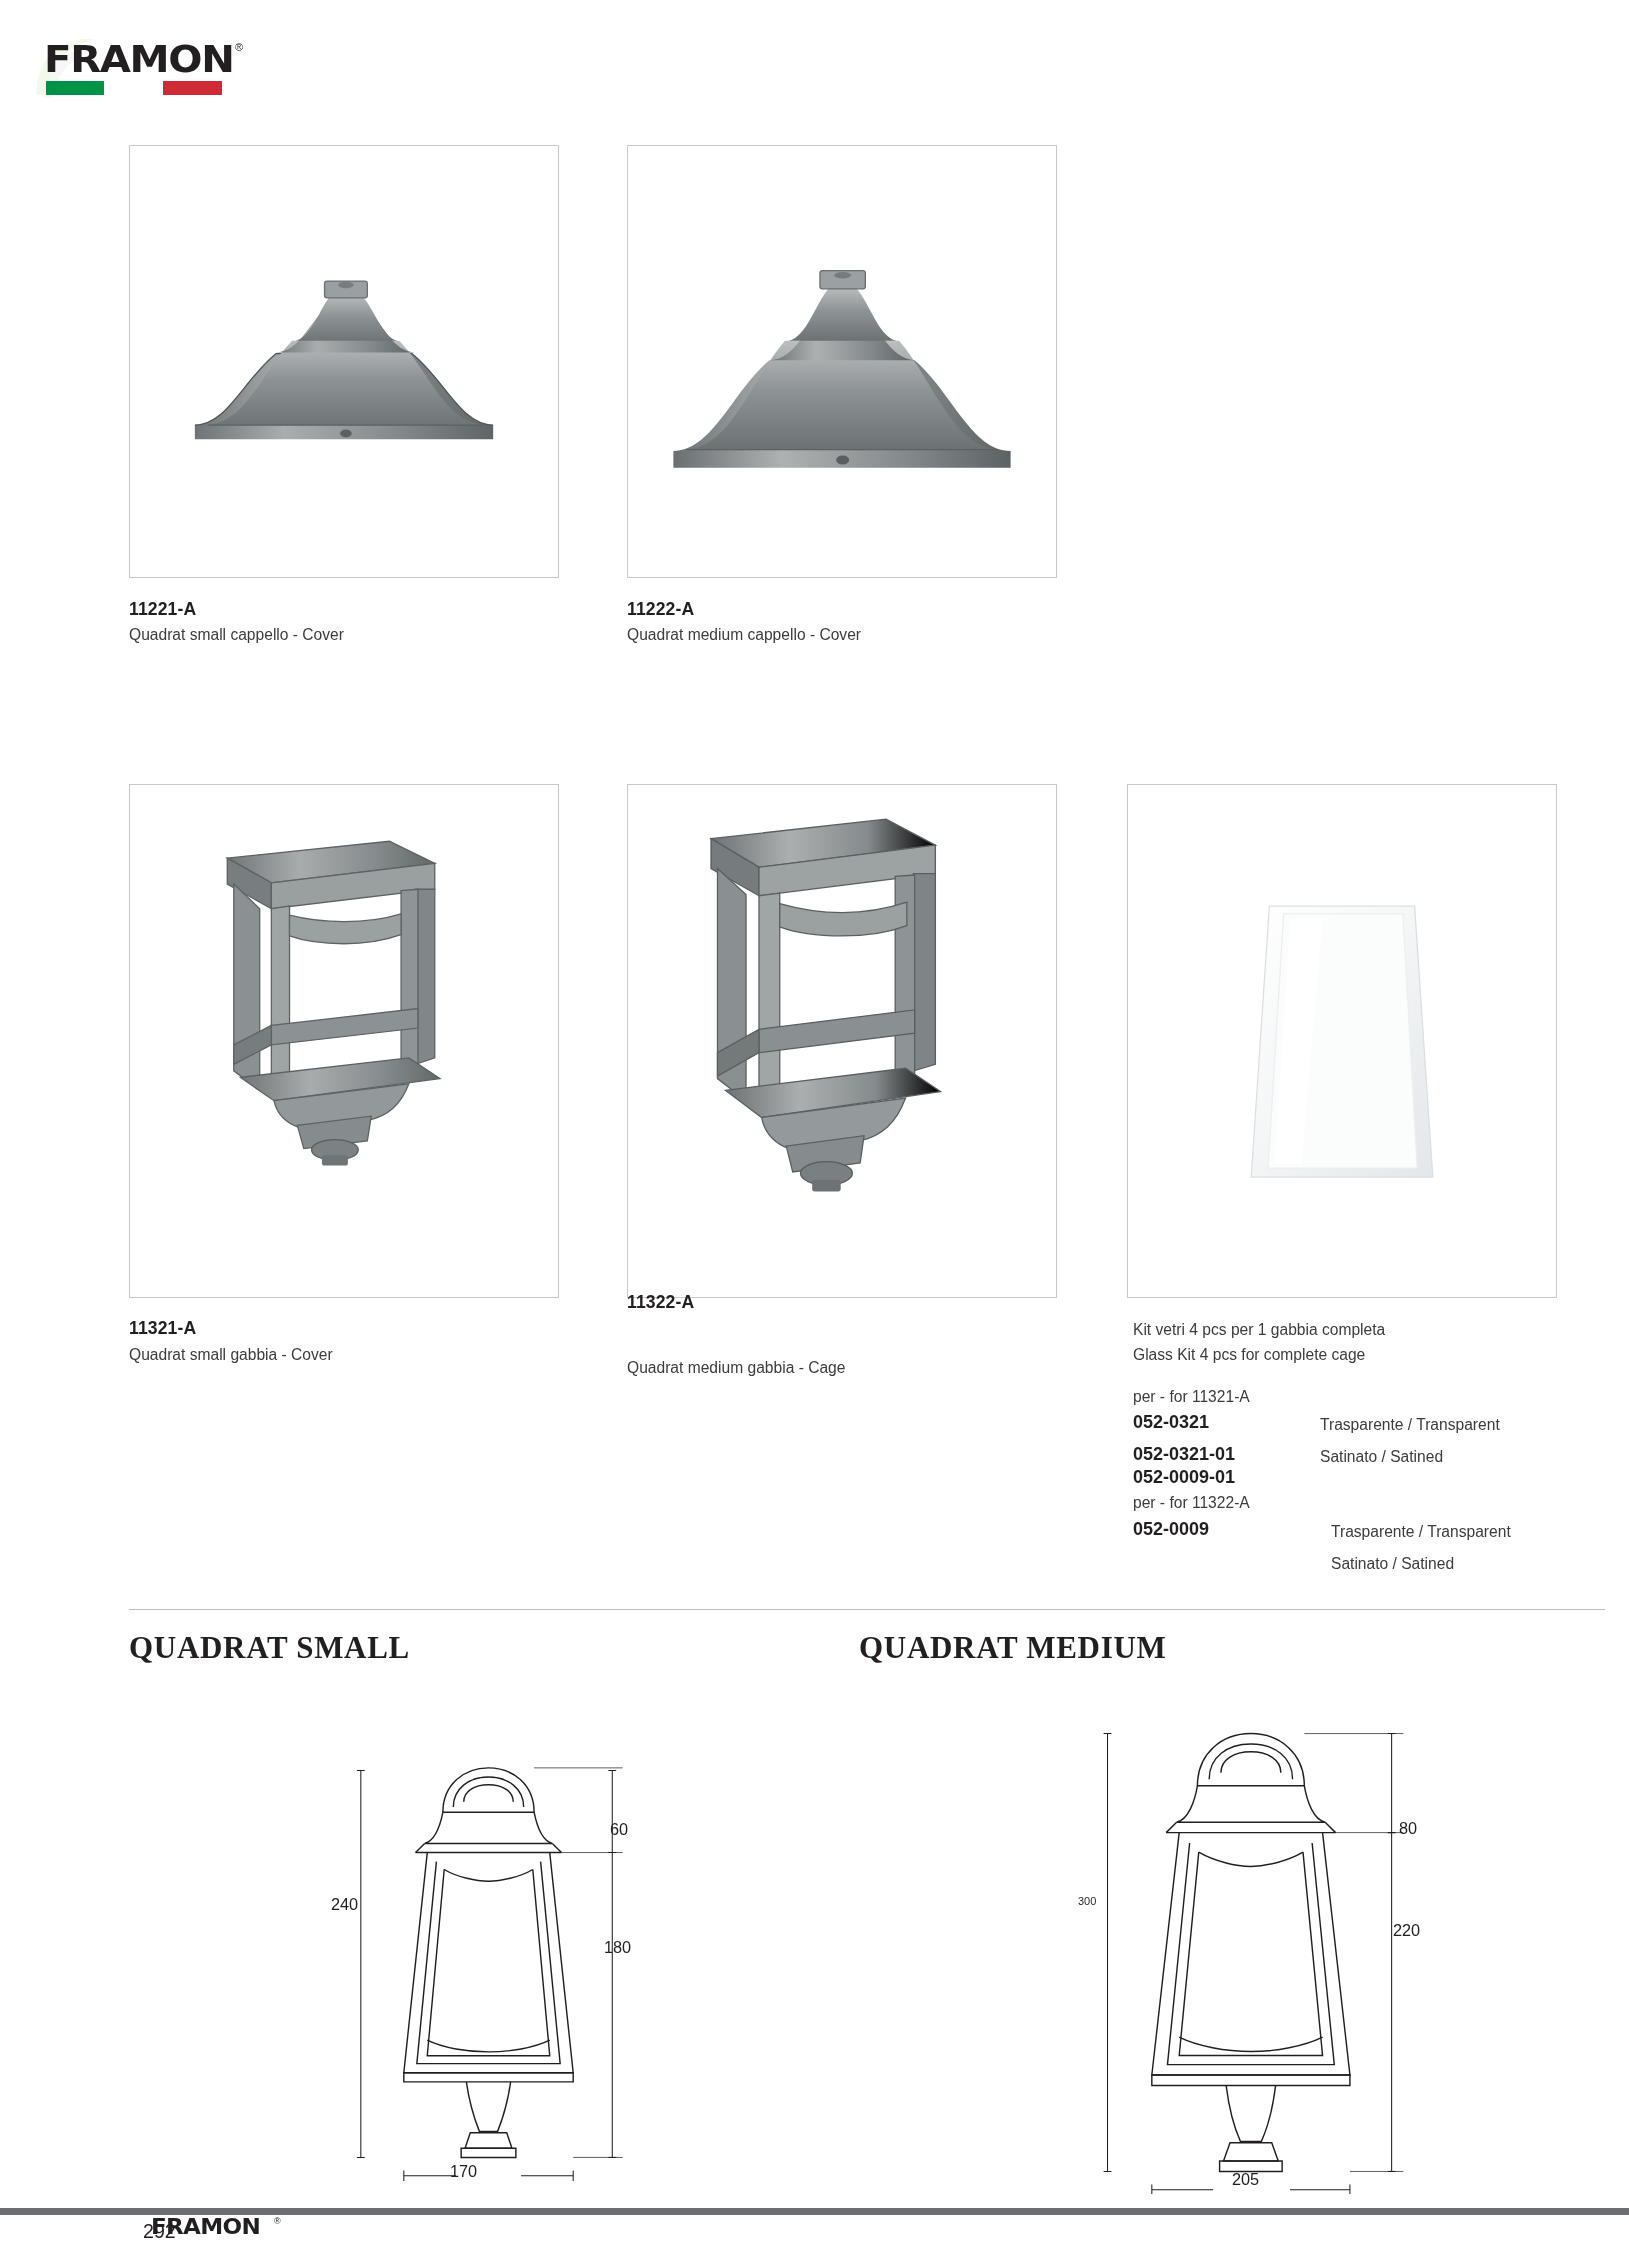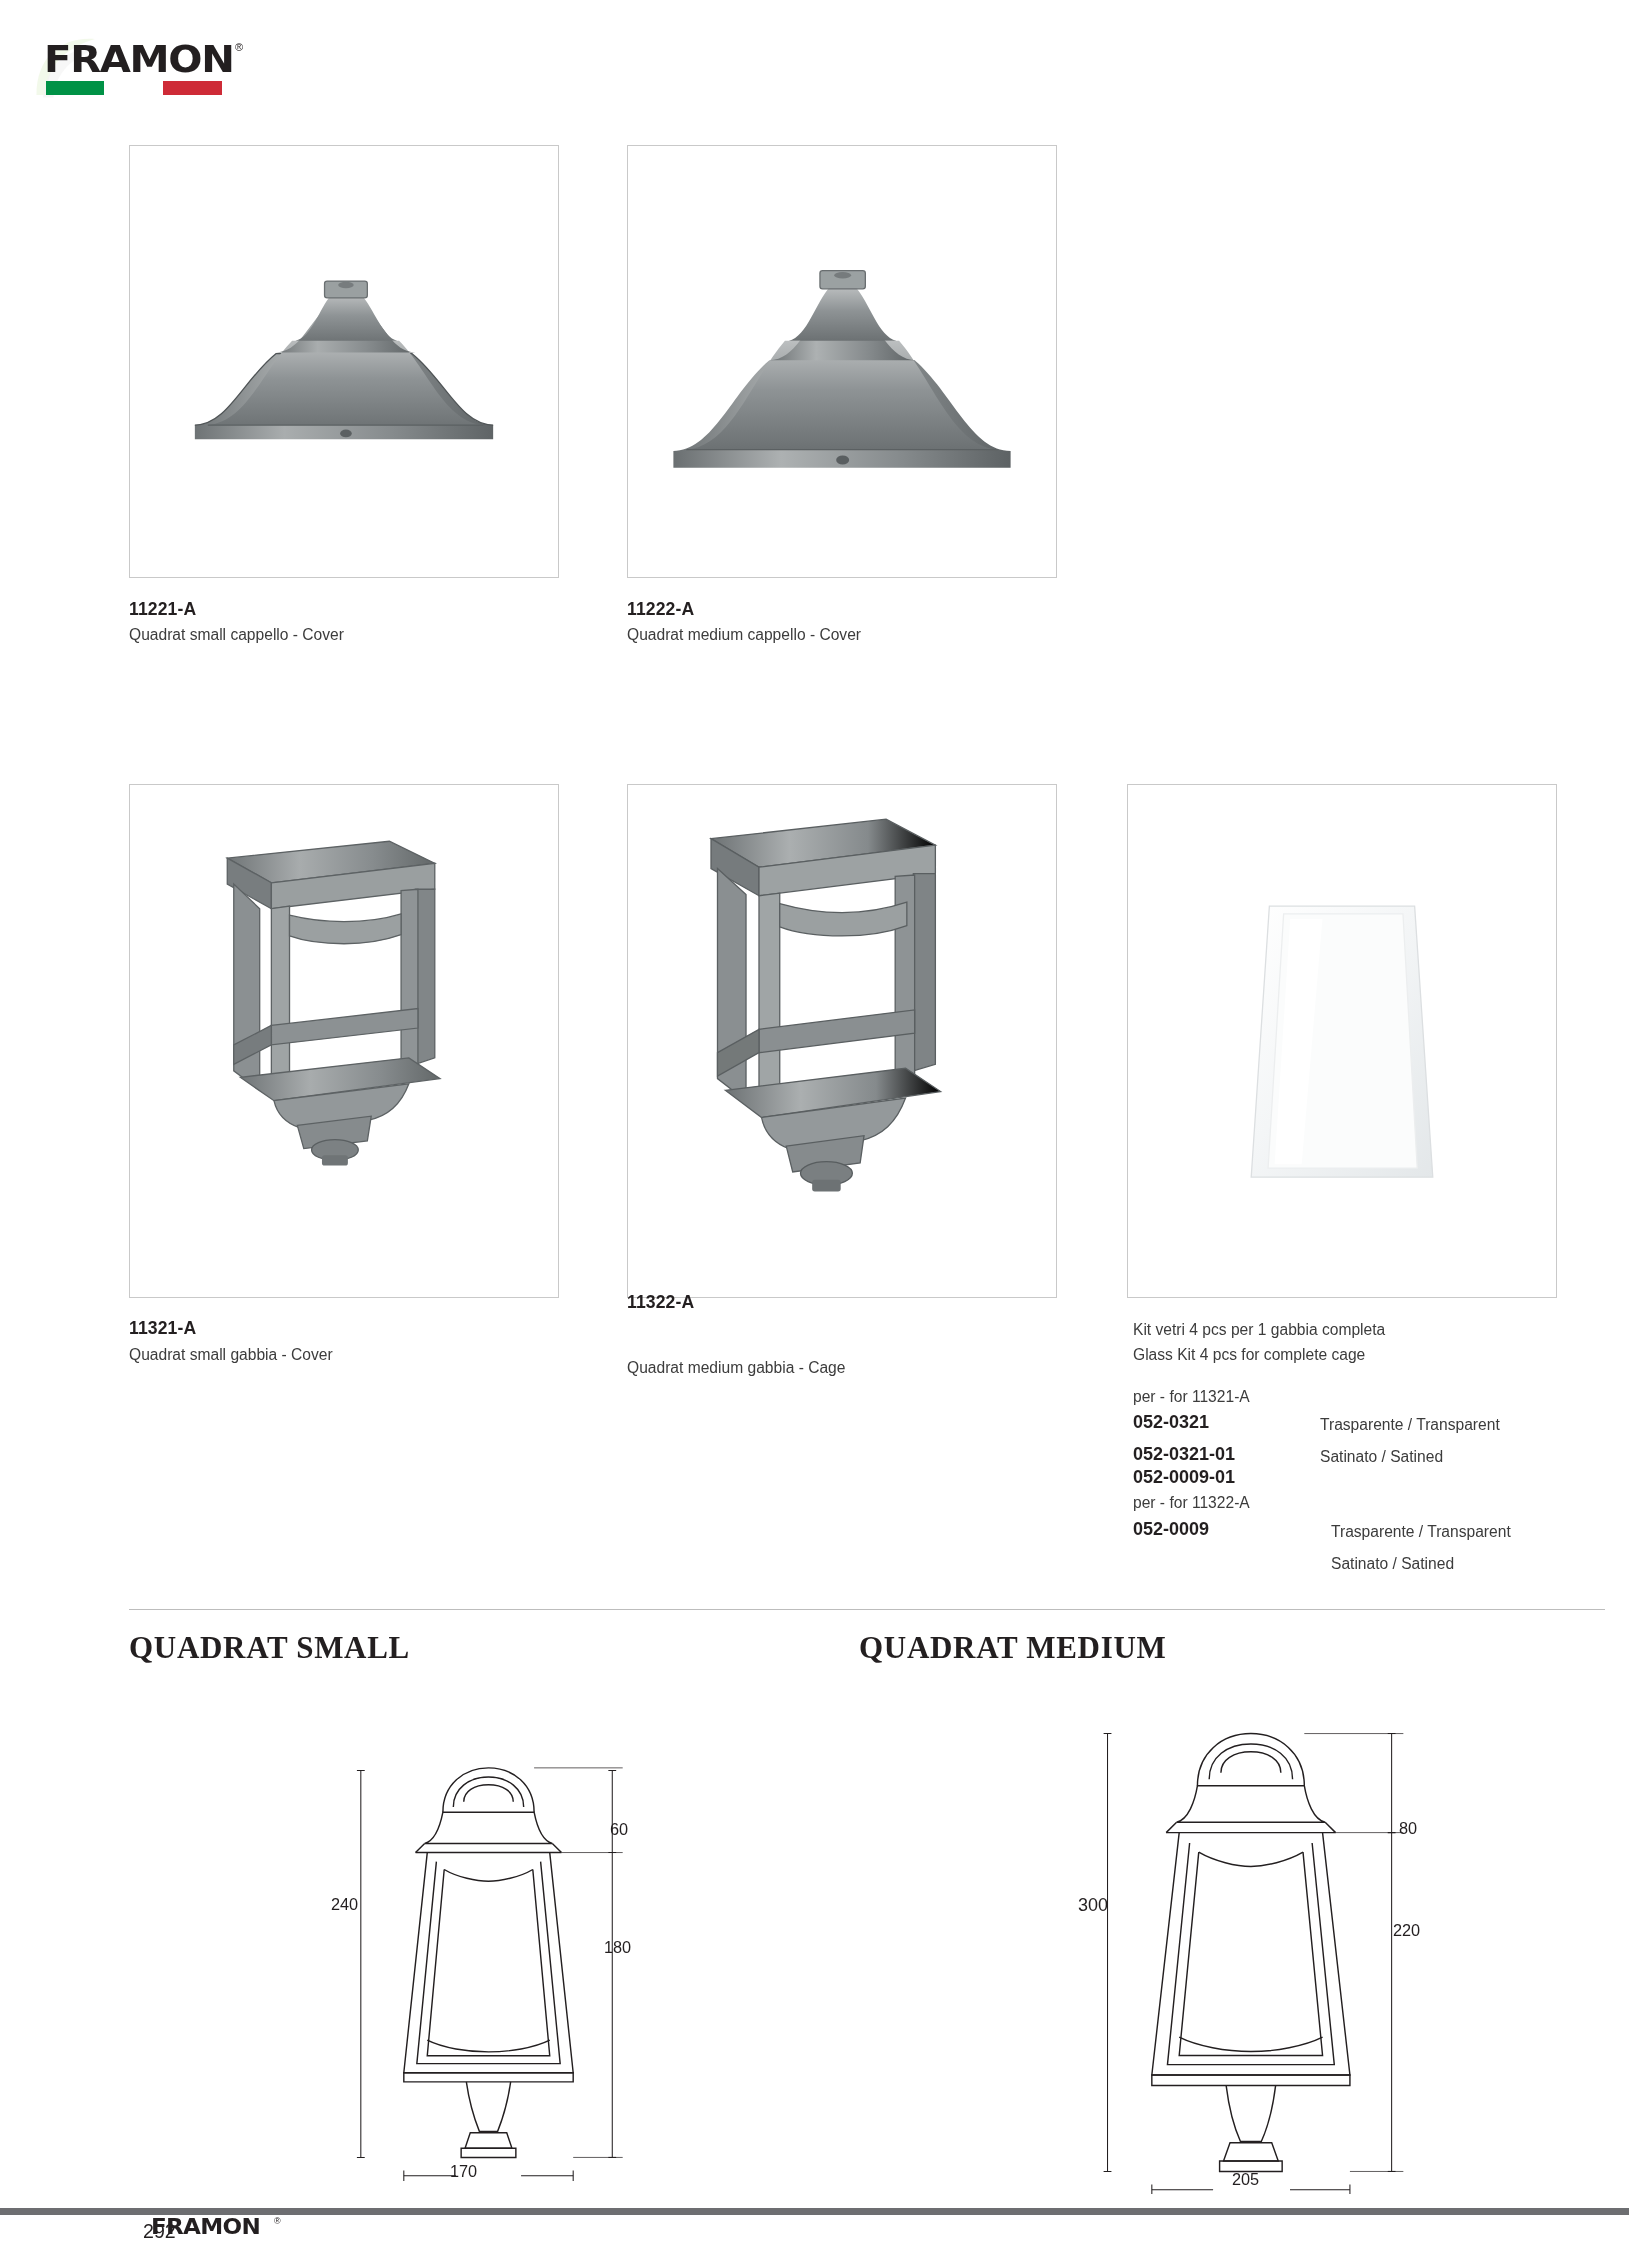--- a/index.html
+++ b/index.html
@@ -431,21 +431,21 @@
       <path d="M512,206 L512,726"></path>
       <path d="M506,726 L518,726"></path>
       <path d="M426,206 L530,206" stroke-width="1.1"></path>
       <path d="M448,726 L530,726" stroke-width="1.1"></path>
       <path d="M378,54 L530,54" stroke-width="1.1"></path>
       <path d="M144,754 L238,754 M356,754 L448,754"></path>
       <path d="M144,746 L144,762 M448,746 L448,762"></path>
     </g>
   </svg>
 </div>
-<div style="position:absolute; left:1078px; top:1895px; font-size:18px;">300</div>
+<div style="position:absolute; left:1078px; top:1895px; font-size:11px;">300</div>
 <div style="position:absolute; left:1399px; top:1772px; font-size:16.3px;margin-top:47px;">80</div>
 <div style="position:absolute; left:1393px; top:1921px; font-size:16.3px;">220</div>
 <div style="position:absolute; left:1232px; top:2170px; font-size:16.3px;">205</div>
 
 <div class="footer-bar"></div>
 <div class="footer-page">292</div>
 <div class="footer-logo">FRAMON</div>
 <div class="footer-reg">®</div>
 
 

